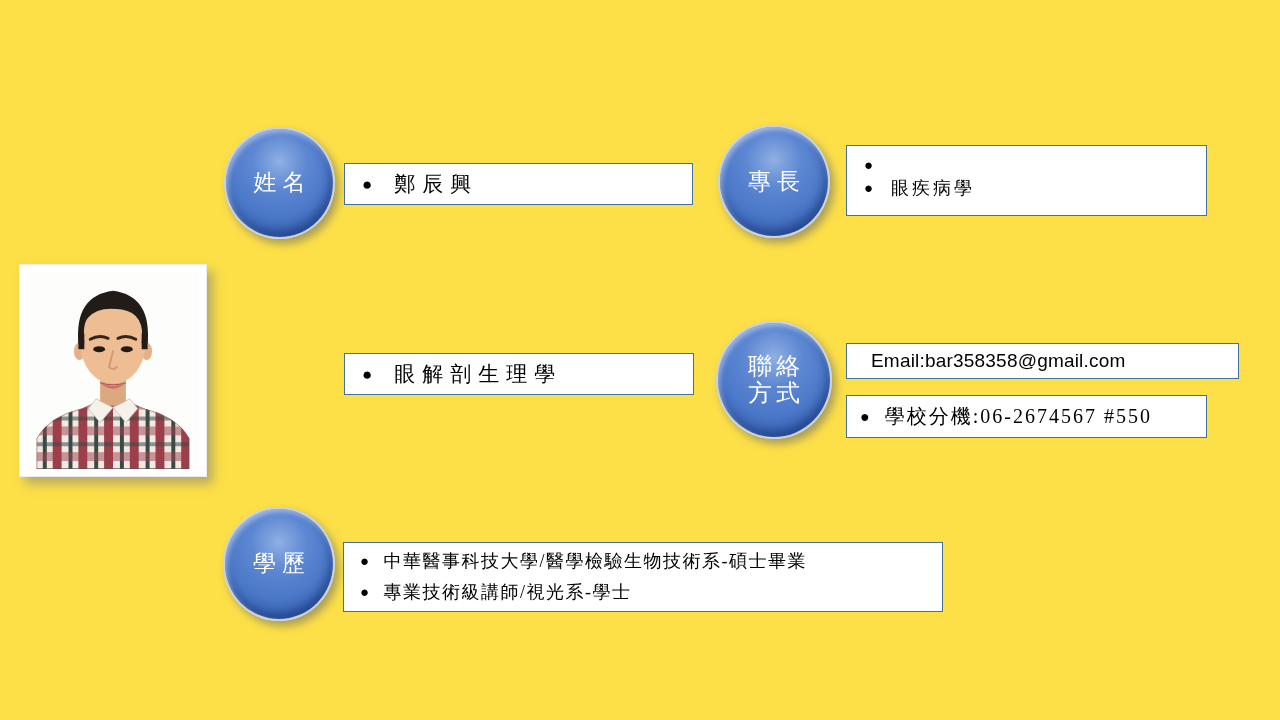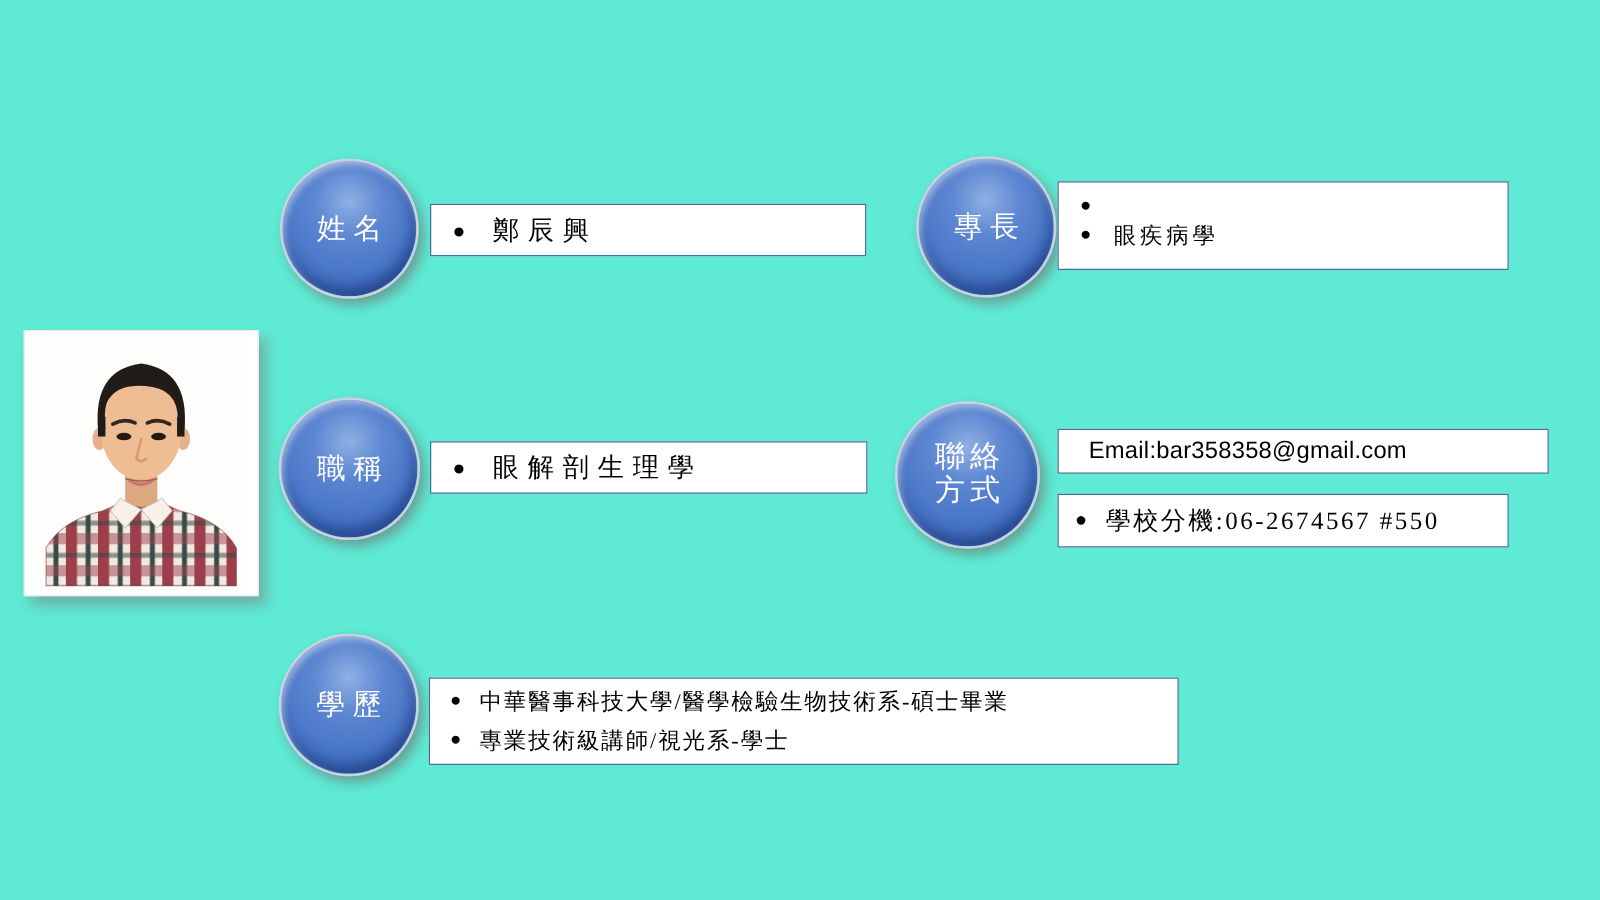--- a/index.html
+++ b/index.html
@@ -1,36 +1,36 @@
 <!DOCTYPE html>
 <html><head>
 <meta charset="utf-8">
 <style>
   html,body{margin:0;padding:0;background:#ffffff;}
   body{width:1280px;height:720px;font-family:"Liberation Serif","DejaVu Serif",serif;color:#000;}
-  .canvas{position:relative;width:1280px;height:720px;overflow:hidden;background:#5eead4;}
+  .canvas{position:relative;width:1280px;height:720px;overflow:hidden;background:#fde047;}
 
   
   .photo-frame{position:absolute;left:19px;top:264px;width:188px;height:213px;box-sizing:border-box;
     background:#ffffff;border:1px solid #ececec;padding:7px;
     box-shadow:6px 7px 10px rgba(125,125,125,.55);}
   .photo-frame svg{display:block;width:100%;height:100%;}
 
   
   .badge{position:absolute;border-radius:50%;display:flex;flex-direction:column;align-items:center;justify-content:center;
     color:#ffffff;text-align:center;box-sizing:border-box;
     background:radial-gradient(circle at 50% 30%, #8fb0e4 0%, #5d87d2 30%, #4a77c8 60%, #3c66b6 80%, #24499b 100%);
     border:2px solid #c9d2e2;
     box-shadow:4px 5px 9px rgba(110,110,110,.6),
                inset 2px 3px 5px rgba(255,255,255,.45),
                inset -3px -6px 10px rgba(18,45,110,.55);}
   .badge .lbl{font-size:23px;letter-spacing:6px;text-indent:6px;line-height:30px;}
   .badge .lbl-sm{font-size:24px;letter-spacing:4px;text-indent:4px;line-height:27px;}
   #badge-name{left:224px;top:127px;width:111px;height:112px;}
-  #badge-specialty{left:733px;top:125px;width:112px;height:113px;}
+  #badge-specialty{left:718px;top:125px;width:112px;height:113px;}
   #badge-title{left:223px;top:318px;width:113px;height:114px;}
   #badge-contact{left:716px;top:321px;width:116px;height:118px;}
   #badge-education{left:223px;top:507px;width:112px;height:114px;}
 
   
   .tbox{position:absolute;box-sizing:border-box;background:#ffffff;border:1.5px solid #41719c;
     display:flex;flex-direction:column;justify-content:center;padding:2px 10px;}
   .item{display:flex;align-items:center;}
   .bullet{flex:0 0 auto;line-height:1;margin-right:15px;}
   #box-name{left:344px;top:163px;width:349px;height:42px;padding-left:17px;}
@@ -111,23 +111,20 @@
   <div class="tbox" id="box-specialty">
     <div class="item">
       <span class="bullet">●</span>
     </div>
     <div class="item">
       <span class="bullet">●</span>
       <span>眼疾病學</span>
     </div>
   </div>
 
-  <div class="badge" id="badge-title">
-    <span class="lbl">職稱</span>
-  </div>
   <div class="tbox" id="box-title">
     <div class="item">
       <span class="bullet">●</span>
       <span>眼解剖生理學</span>
     </div>
   </div>
 
   <div class="badge" id="badge-contact">
     <span class="lbl-sm">聯絡</span>
     <span class="lbl-sm">方式</span>

